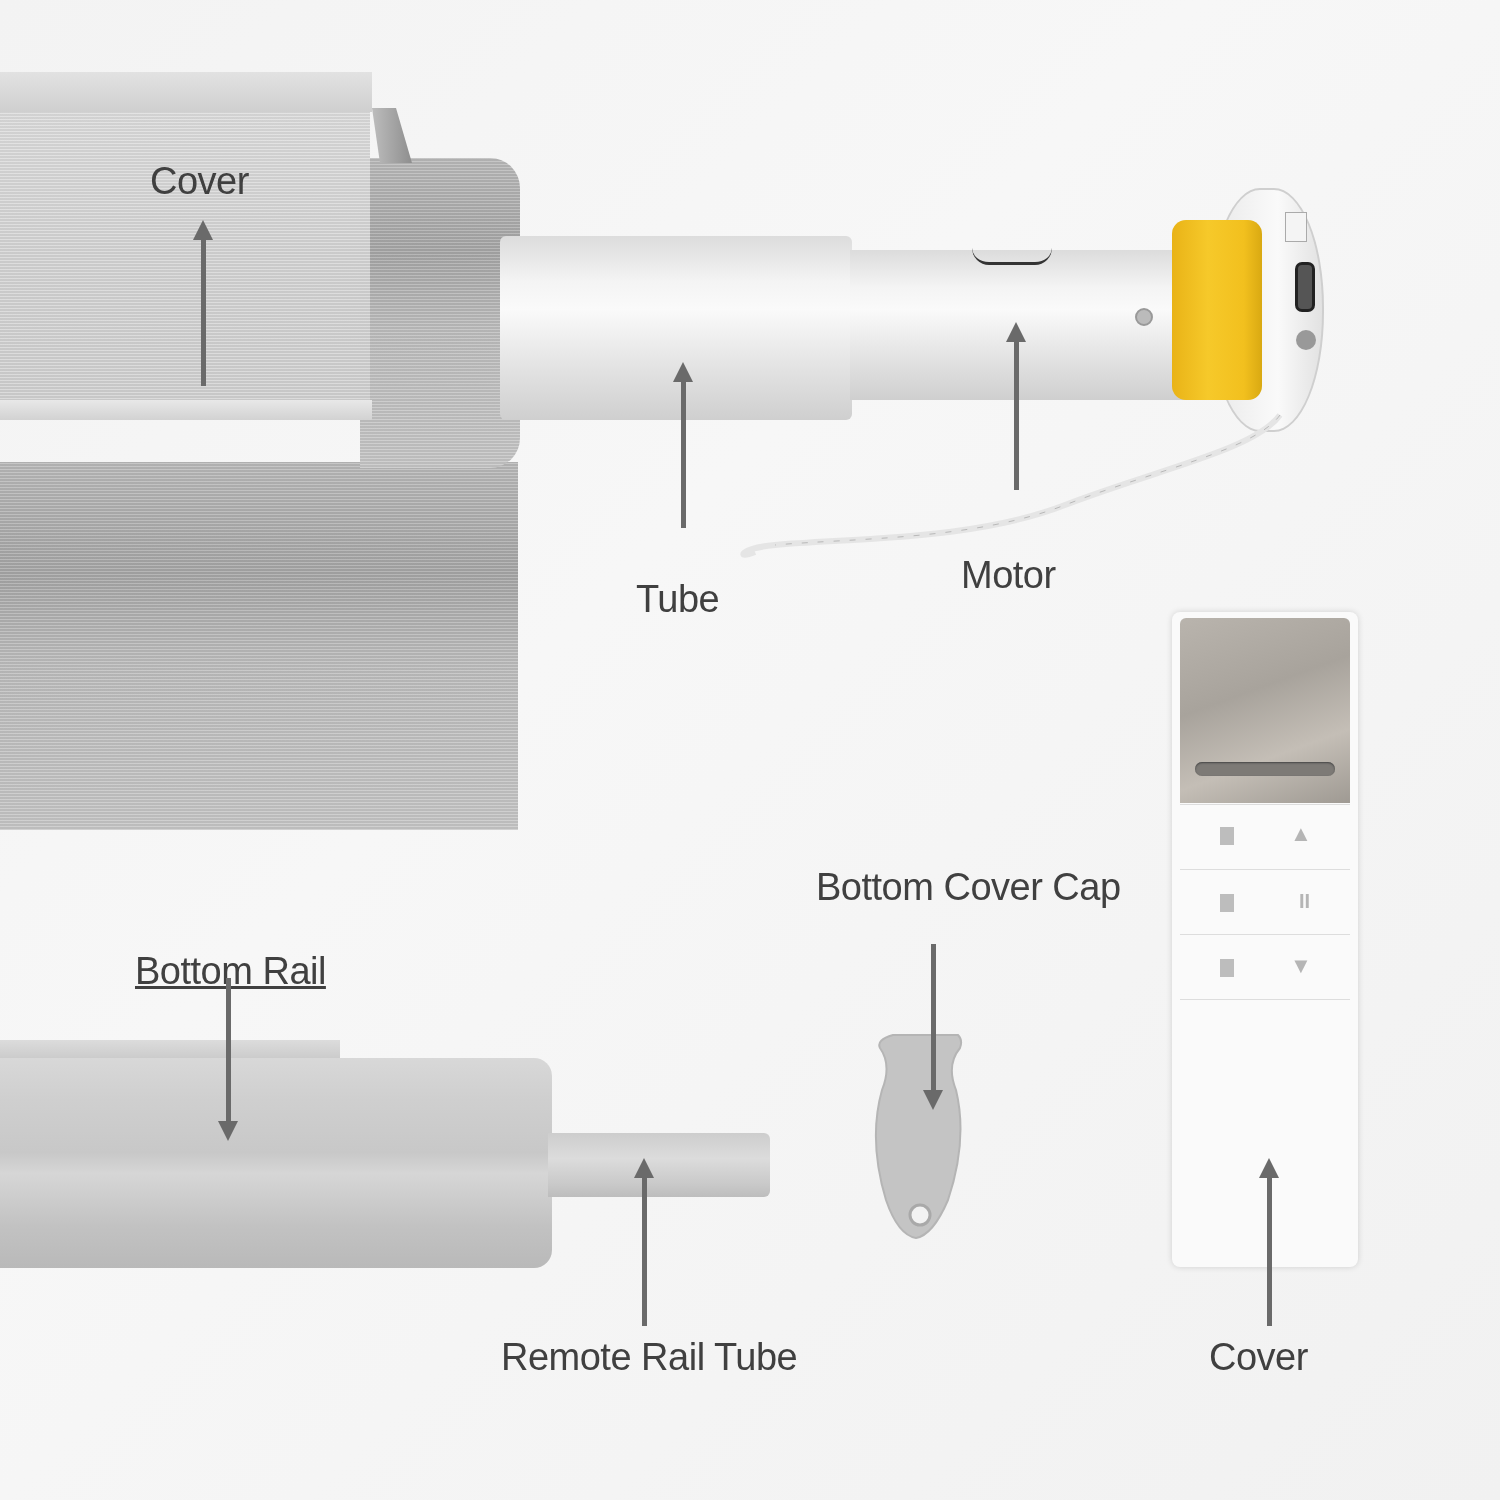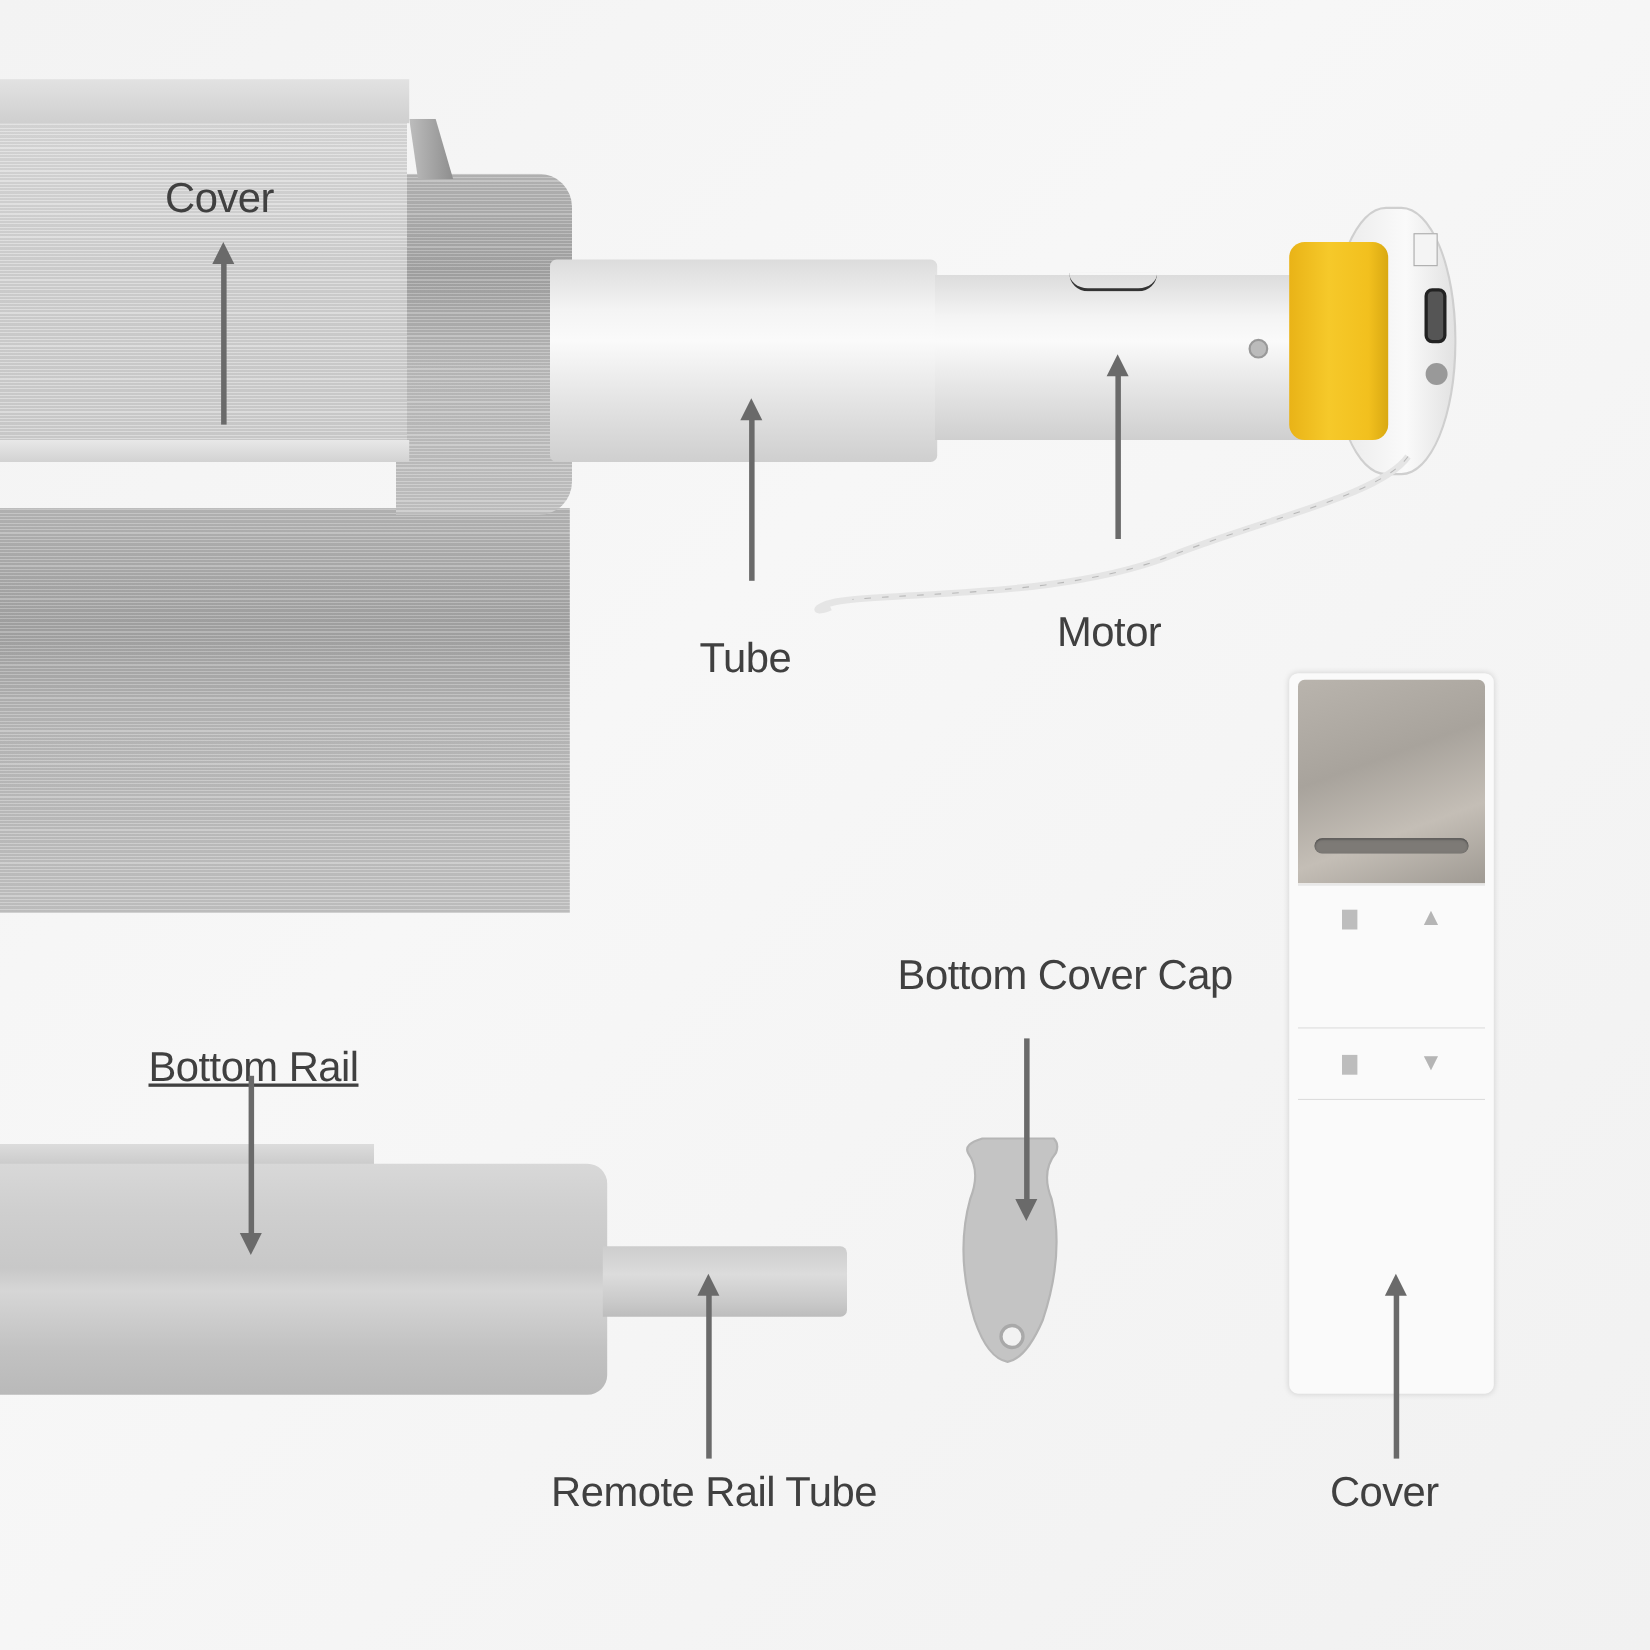--- a/index.html
+++ b/index.html
@@ -64,20 +64,24 @@
 </svg>
 
 <div class="abs" style="left:1172px;top:612px;width:186px;height:655px;border-radius:8px;background:#fafafa;box-shadow:0 0 6px rgba(0,0,0,0.15);">
   <div class="abs" style="left:8px;top:6px;width:170px;height:185px;border-radius:6px 6px 0 0;background:linear-gradient(160deg,#b9b4ad,#a8a39c 40%,#c4beb6 70%,#9f9a93);">
     <div class="abs" style="left:15px;top:144px;width:140px;height:14px;border-radius:7px;background:#7d7a76;box-shadow:inset 0 1px 2px #444;"></div>
   </div>
   <div class="remote-btn" style="left:8px;top:192px;">
     <div class="rb-icon" style="left:40px;top:22px;"></div>
     <div class="abs" style="left:110px;top:16px;font-size:22px;color:#b5b5b5;">▲</div>
   </div>
+  <div class="remote-btn" style="left:8px;top:257px;">
+    <div class="rb-icon" style="left:40px;top:24px;"></div>
+    <div class="abs" style="left:119px;top:20px;font-size:20px;font-weight:bold;color:#b5b5b5;">II</div>
+  </div>
   <div class="remote-btn" style="left:8px;top:322px;border-bottom:1px solid #ddd;">
     <div class="rb-icon" style="left:40px;top:24px;"></div>
     <div class="abs" style="left:110px;top:18px;font-size:22px;color:#b5b5b5;">▼</div>
   </div>
 </div>
 
 <div class="label" style="left:150px;top:162px;">Cover</div>
 <div class="arrow up" style="left:201px;top:238px;height:148px;"></div>
 
 <div class="label" style="left:636px;top:580px;">Tube</div>

